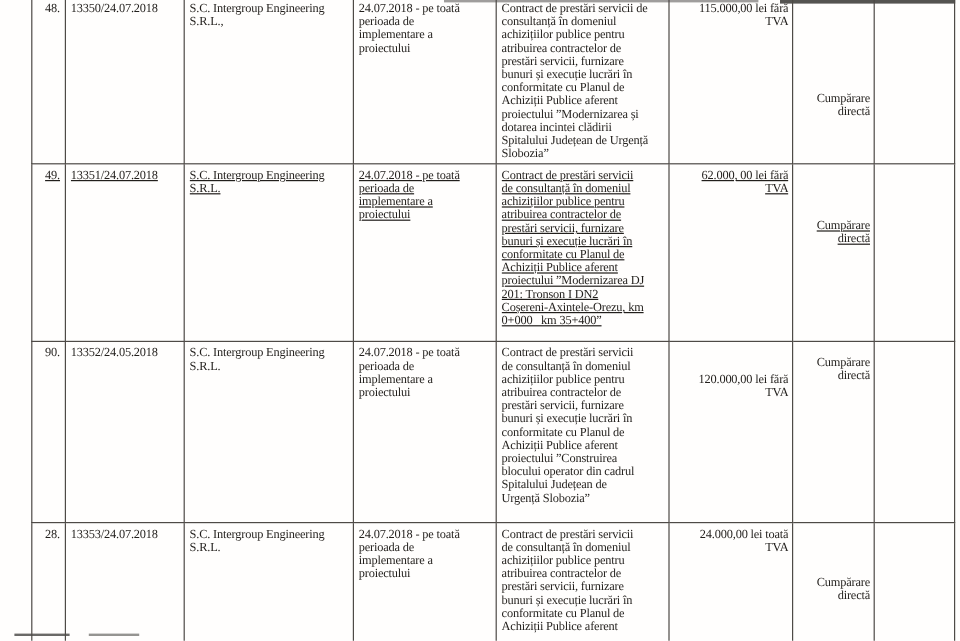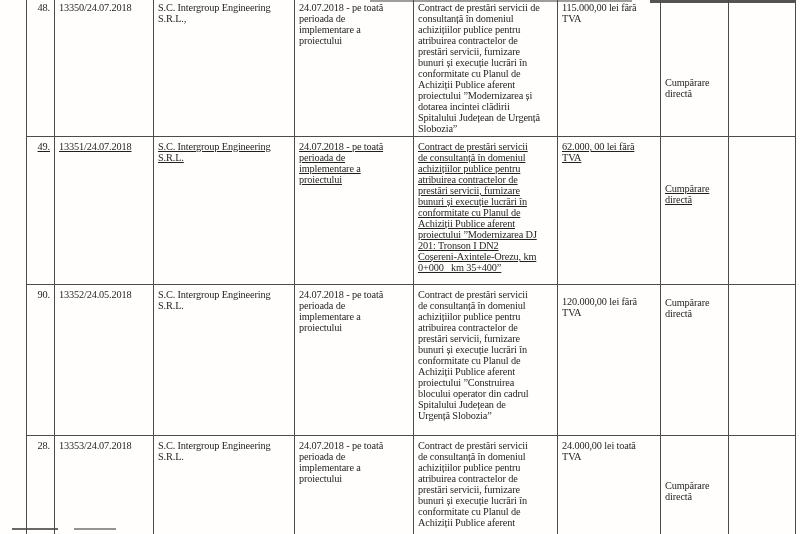--- a/index.html
+++ b/index.html
@@ -31,26 +31,26 @@
   tr.r51 { height: 130px; }
   .ct {
     white-space: pre;
     font-size: 10.3px;
     line-height: 11px;
     letter-spacing: -0.15px;
     overflow: hidden;
     max-width: 100%;
   }
   td.no .ct { text-align: right; padding-right: 1px; }
-  td.va .ct, td.pr .ct { text-align: left; }
+  td.va .ct, td.pr .ct { text-align: right; }
   tr.r48 td.pr .ct { margin-top: 75px; }
   tr.r49 td.pr .ct { margin-top: 42px; }
   tr.r50 td.pr .ct { margin-top: 8px; }
   tr.r51 td.pr .ct { margin-top: 40px; }
-  tr.r50 td.va .ct { margin-top: 7px; }
+  tr.r50 td.va .ct { margin-top: 22px; }
   
   .artifact { position: absolute; background: #2b2926; }
   .art-top-a { left: 370px; top: 0; width: 262px; height: 2px; opacity: .45; }
   .art-top-b { left: 650px; top: 0; width: 146px; height: 3px; opacity: .8; }
   .art-bottom-a { left: 12px; top: 528px; width: 46px; height: 2px; opacity: .7; }
   .art-bottom-b { left: 74px; top: 528px; width: 42px; height: 2px; opacity: .5; }
 </style>
 </head>
 <body>
 

